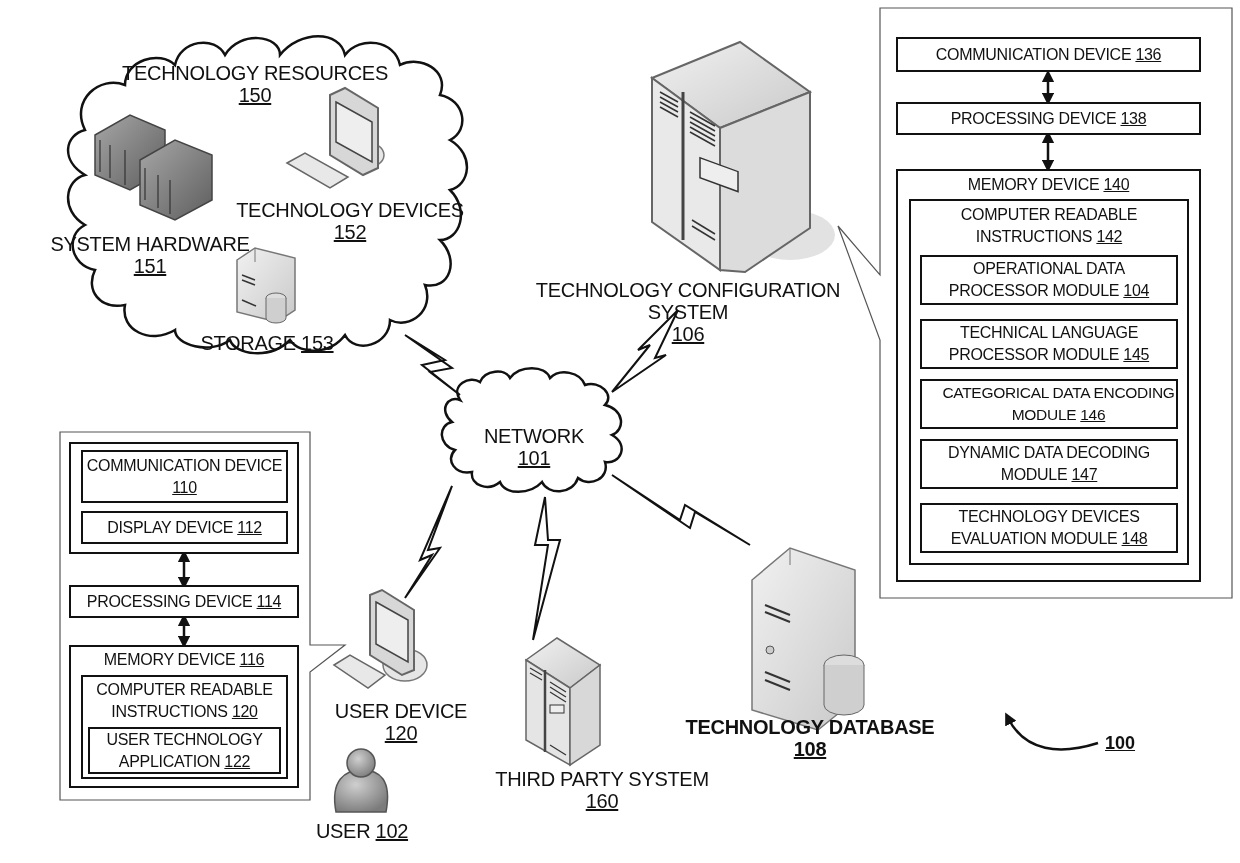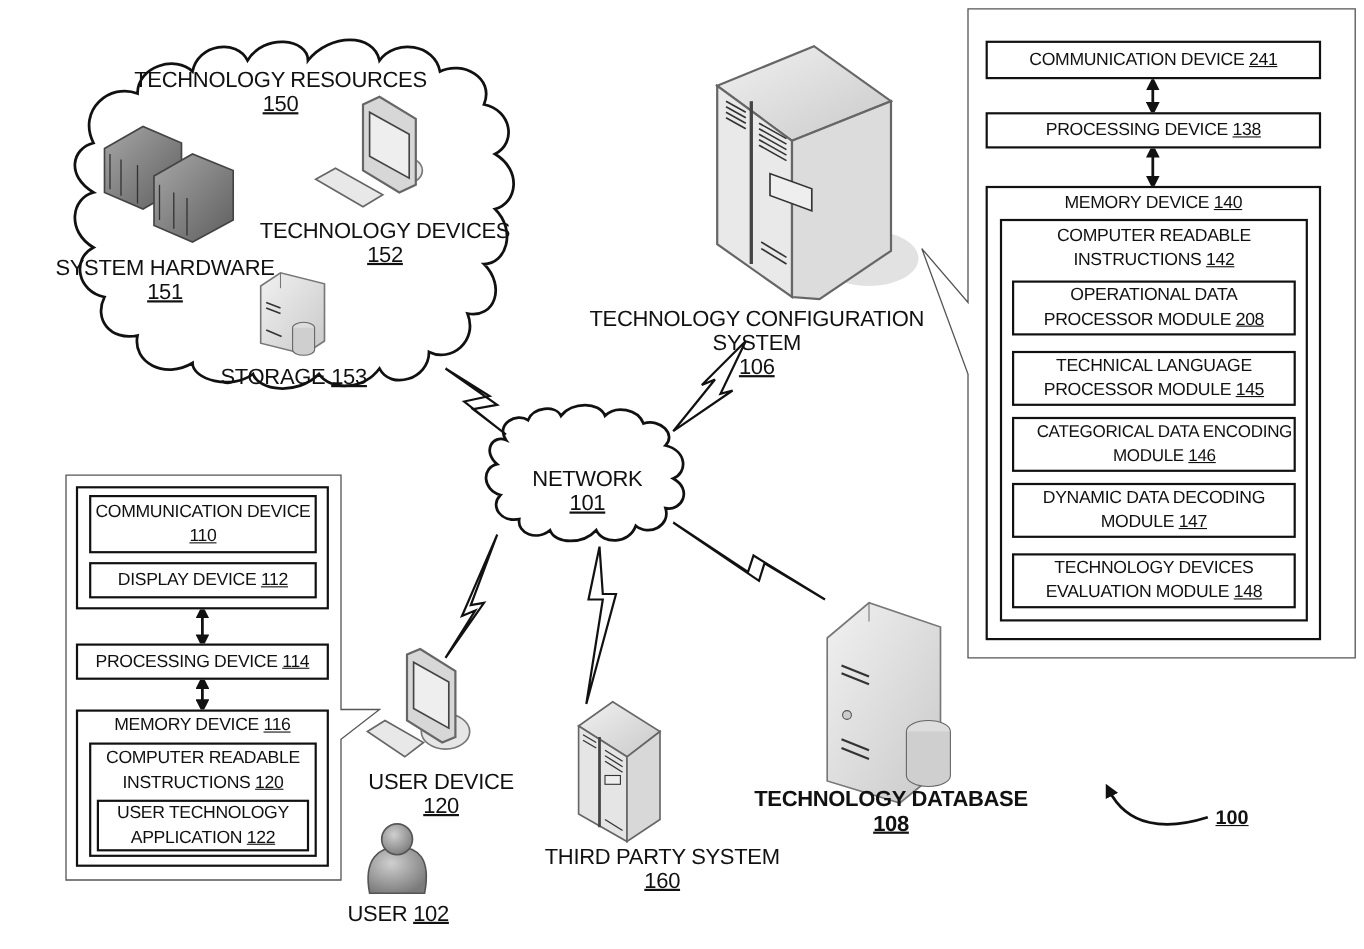--- a/index.html
+++ b/index.html
@@ -190,35 +190,35 @@
   <span class="line ref">101</span>
 </div>
 
 <div class="lbl" style="left:688px; top:279px;">
   <span class="line">TECHNOLOGY CONFIGURATION</span>
   <span class="line">SYSTEM</span>
   <span class="line ref">106</span>
 </div>
 
 <div class="box center" style="left:896px; top:37px; width:305px; height:35px;">
-  <span class="line"><span>COMMUNICATION DEVICE</span> <span class="ref">241</span></span>
+  <span class="line"><span>COMMUNICATION DEVICE</span> <span class="ref">136</span></span>
 </div>
 <div class="box center" style="left:896px; top:102px; width:305px; height:33px;">
   <span class="line"><span>PROCESSING DEVICE</span> <span class="ref">138</span></span>
 </div>
 <div class="box" style="left:896px; top:169px; width:305px; height:413px; padding-top:3px;">
   <span class="line"><span>MEMORY DEVICE</span> <span class="ref">140</span></span>
 </div>
 <div class="box" style="left:909px; top:199px; width:280px; height:366px; padding-top:3px;">
   <span class="line">COMPUTER READABLE</span>
   <span class="line"><span>INSTRUCTIONS</span> <span class="ref">142</span></span>
 </div>
 <div class="box center" style="left:920px; top:255px; width:258px; height:50px;">
   <span class="line">OPERATIONAL DATA</span>
-  <span class="line"><span>PROCESSOR MODULE</span> <span class="ref">208</span></span>
+  <span class="line"><span>PROCESSOR MODULE</span> <span class="ref">104</span></span>
 </div>
 <div class="box center" style="left:920px; top:319px; width:258px; height:50px;">
   <span class="line">TECHNICAL LANGUAGE</span>
   <span class="line"><span>PROCESSOR MODULE</span> <span class="ref">145</span></span>
 </div>
 <div class="box center" style="left:920px; top:379px; width:258px; height:50px; font-size:15.5px;padding-left:19px;">
   <span class="line">CATEGORICAL DATA ENCODING</span>
   <span class="line"><span>MODULE</span> <span class="ref">146</span></span>
 </div>
 <div class="box center" style="left:920px; top:439px; width:258px; height:50px;">

